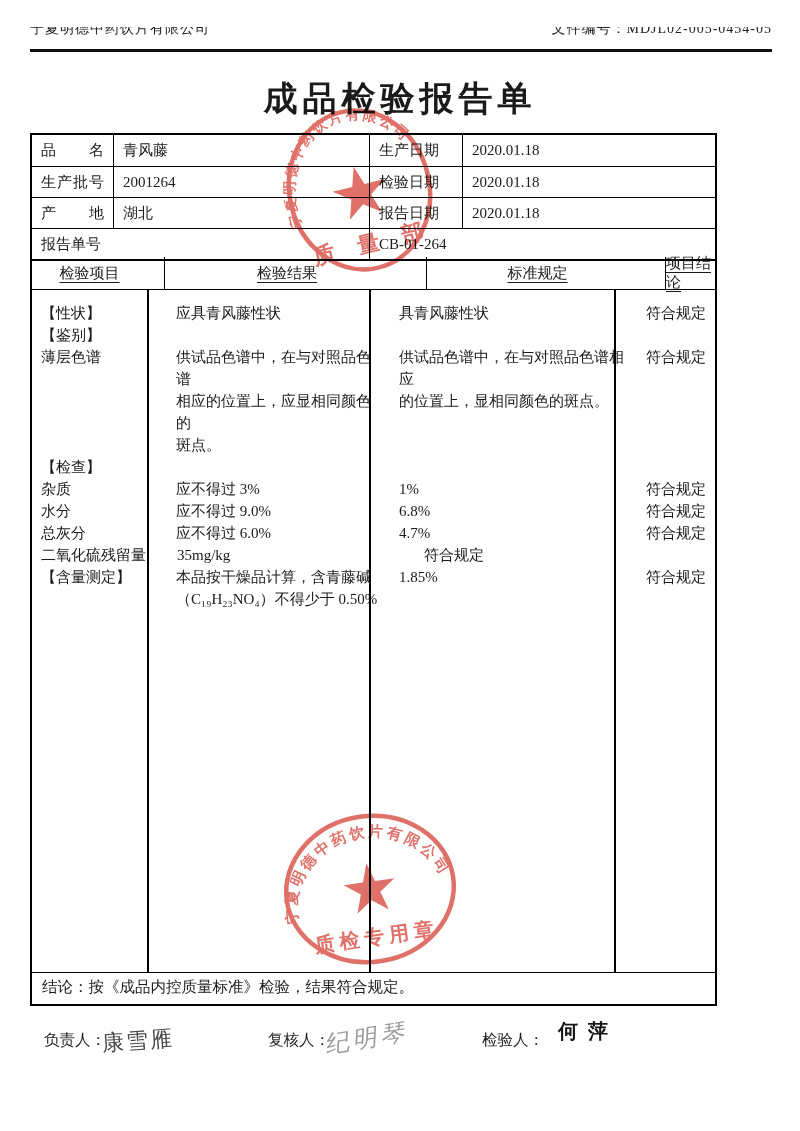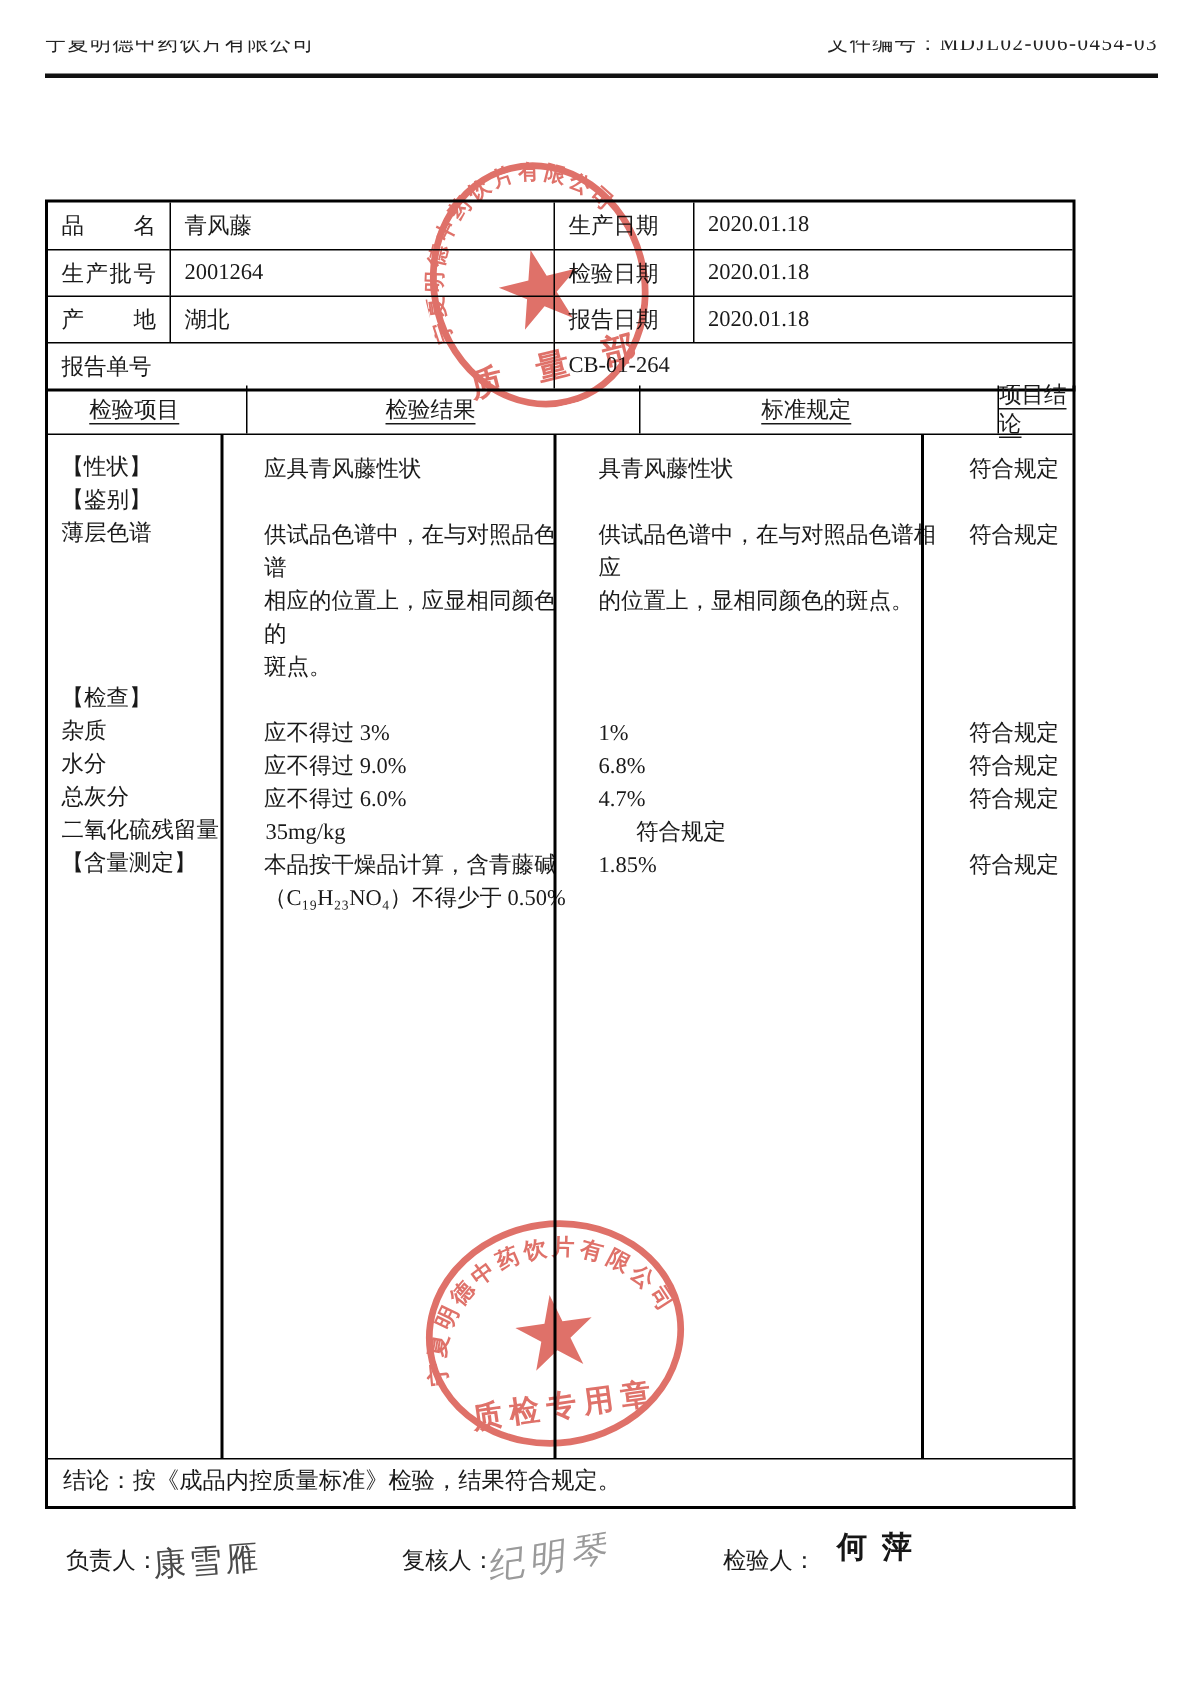--- a/index.html
+++ b/index.html
@@ -33,21 +33,21 @@
     border:2px solid #000;border-top:none;box-sizing:border-box;font-size:15px;}
   .insp-head{display:flex;height:33px;border-bottom:1.5px solid #000;box-sizing:border-box;gap:17px;}
   .insp-head .hc{box-sizing:border-box;display:flex;align-items:center;justify-content:center;}
   .insp-head .hc span{text-decoration:underline;text-underline-offset:4px;}
   .hc1{width:115px;} .hc2{width:222px;border-left:1.5px solid #000;}
   .hc3{width:245px;border-left:1.5px solid #000;} .hc4{flex:1;border-left:1.5px solid #000;}
   .insp-body{position:relative;height:682px;padding-top:12px;box-sizing:border-box;overflow:hidden;}
   .vline{position:absolute;top:0;bottom:0;width:1.5px;background:#000;}
   .v1{left:115px;} .v2{left:337px;} .v3{left:582px;}
   .brow{display:flex;align-items:flex-start;line-height:22px;}
-  .bi{width:136px;box-sizing:border-box;padding-left:9px;font-family:Liberation Mono, monospace;}
+  .bi{width:136px;box-sizing:border-box;padding-left:9px;}
   .bs{width:222px;box-sizing:border-box;padding-left:8px;padding-right:6px;white-space:pre-line;}
   .br{width:245px;box-sizing:border-box;padding-left:9px;padding-right:6px;white-space:pre-line;}
   .bv{flex:1;box-sizing:border-box;padding-left:11px;}
   .concl-row{border-top:1.5px solid #000;height:30px;display:flex;align-items:center;
     padding-left:10px;box-sizing:border-box;font-size:15.5px;}
   
   .stamp{position:absolute;pointer-events:none;opacity:0.78;mix-blend-mode:multiply;}
   .stamp-top{left:283px;top:104px;transform:rotate(-14deg);}
   .stamp-bottom{left:281px;top:810px;transform:rotate(-8deg);}
   
@@ -60,25 +60,26 @@
   .name-insp{left:528px;top:-4px;font-size:20px;color:#161616;letter-spacing:10px;font-weight:bold;}
 </style>
 </head>
 <body>
 
 <div class="page">
 
   <div class="hdr-strip">
     <div class="hdr-inner">
       <span>宁夏明德中药饮片有限公司</span>
-      <span>文件编号：MDJL02-006-0454-03</span>
+      <span>文件编号：MDJL02-005-0454-05</span>
     </div>
   </div>
   <div class="hdr-rule"></div>
 
+  <div class="title">成品检验报告单</div>
 
   <div class="info-table">
     <div class="cell">
         <span class="lbl-just">品　名</span>
       </div>
     <div class="cell bl">青风藤</div>
     <div class="cell bl">生产日期</div>
     <div class="cell bl">2020.01.18</div>
 
     <div class="cell bt">

